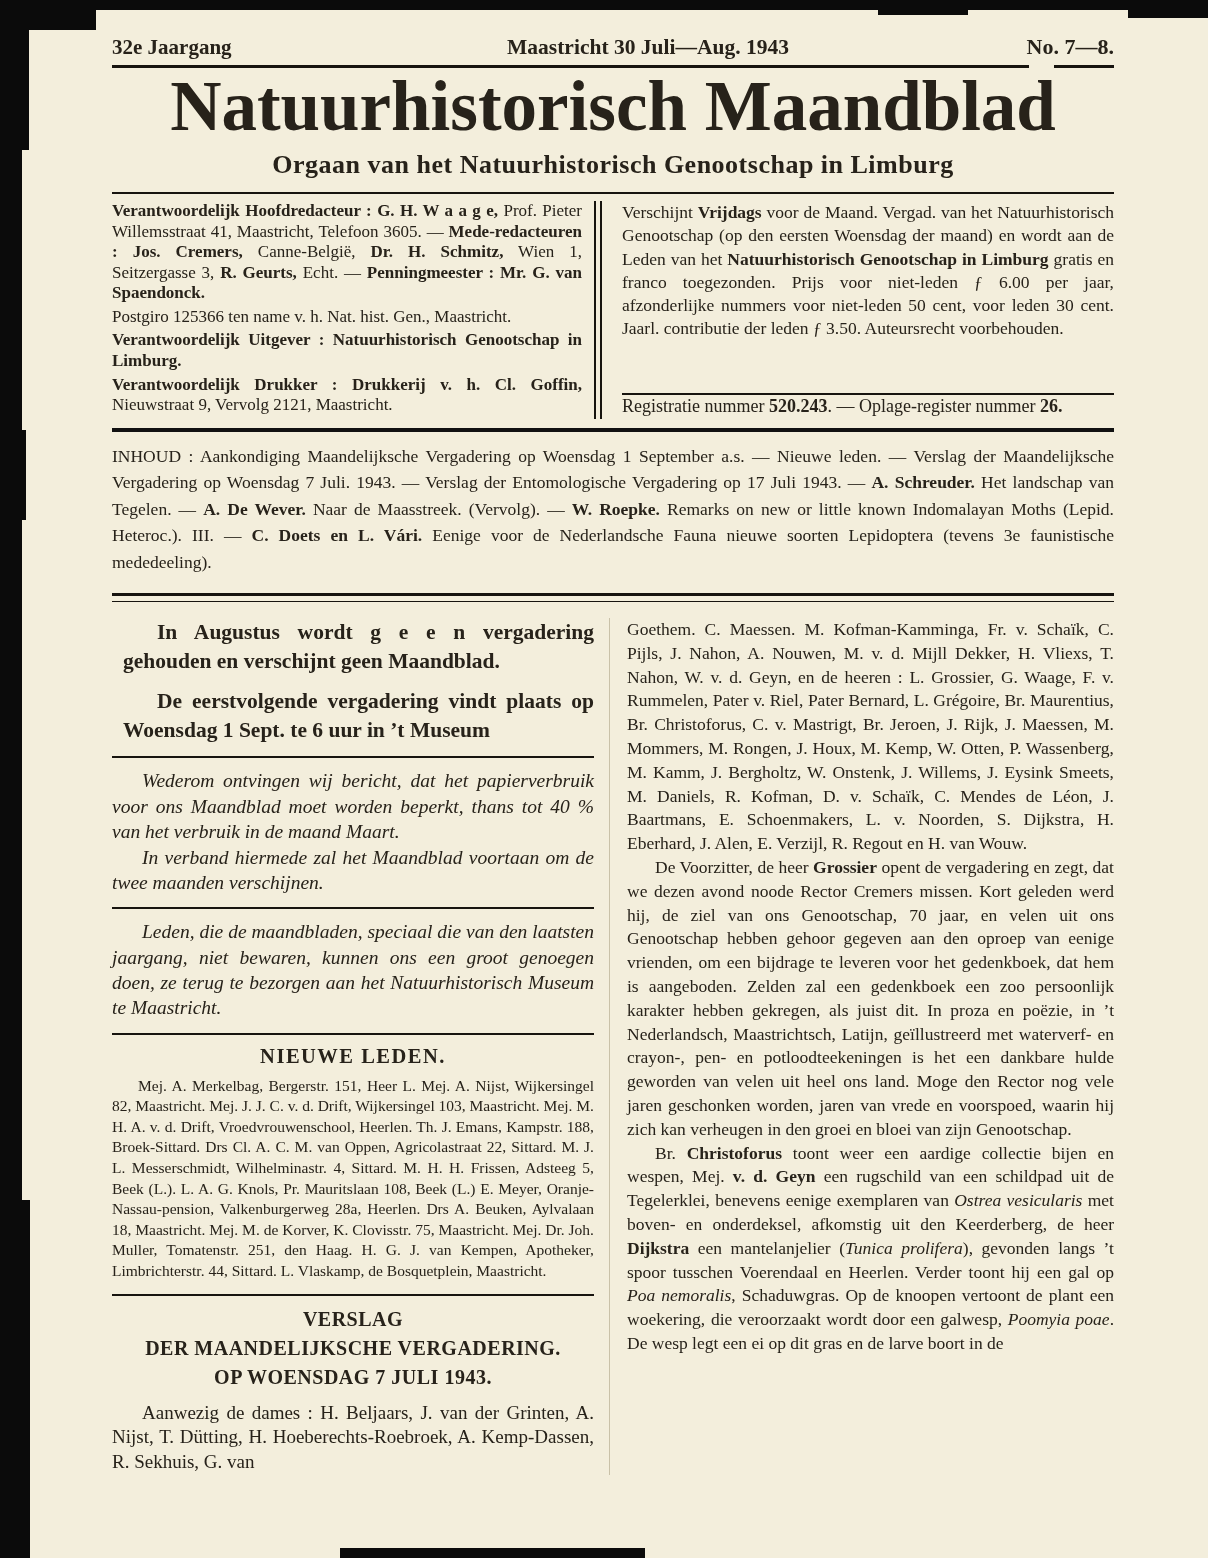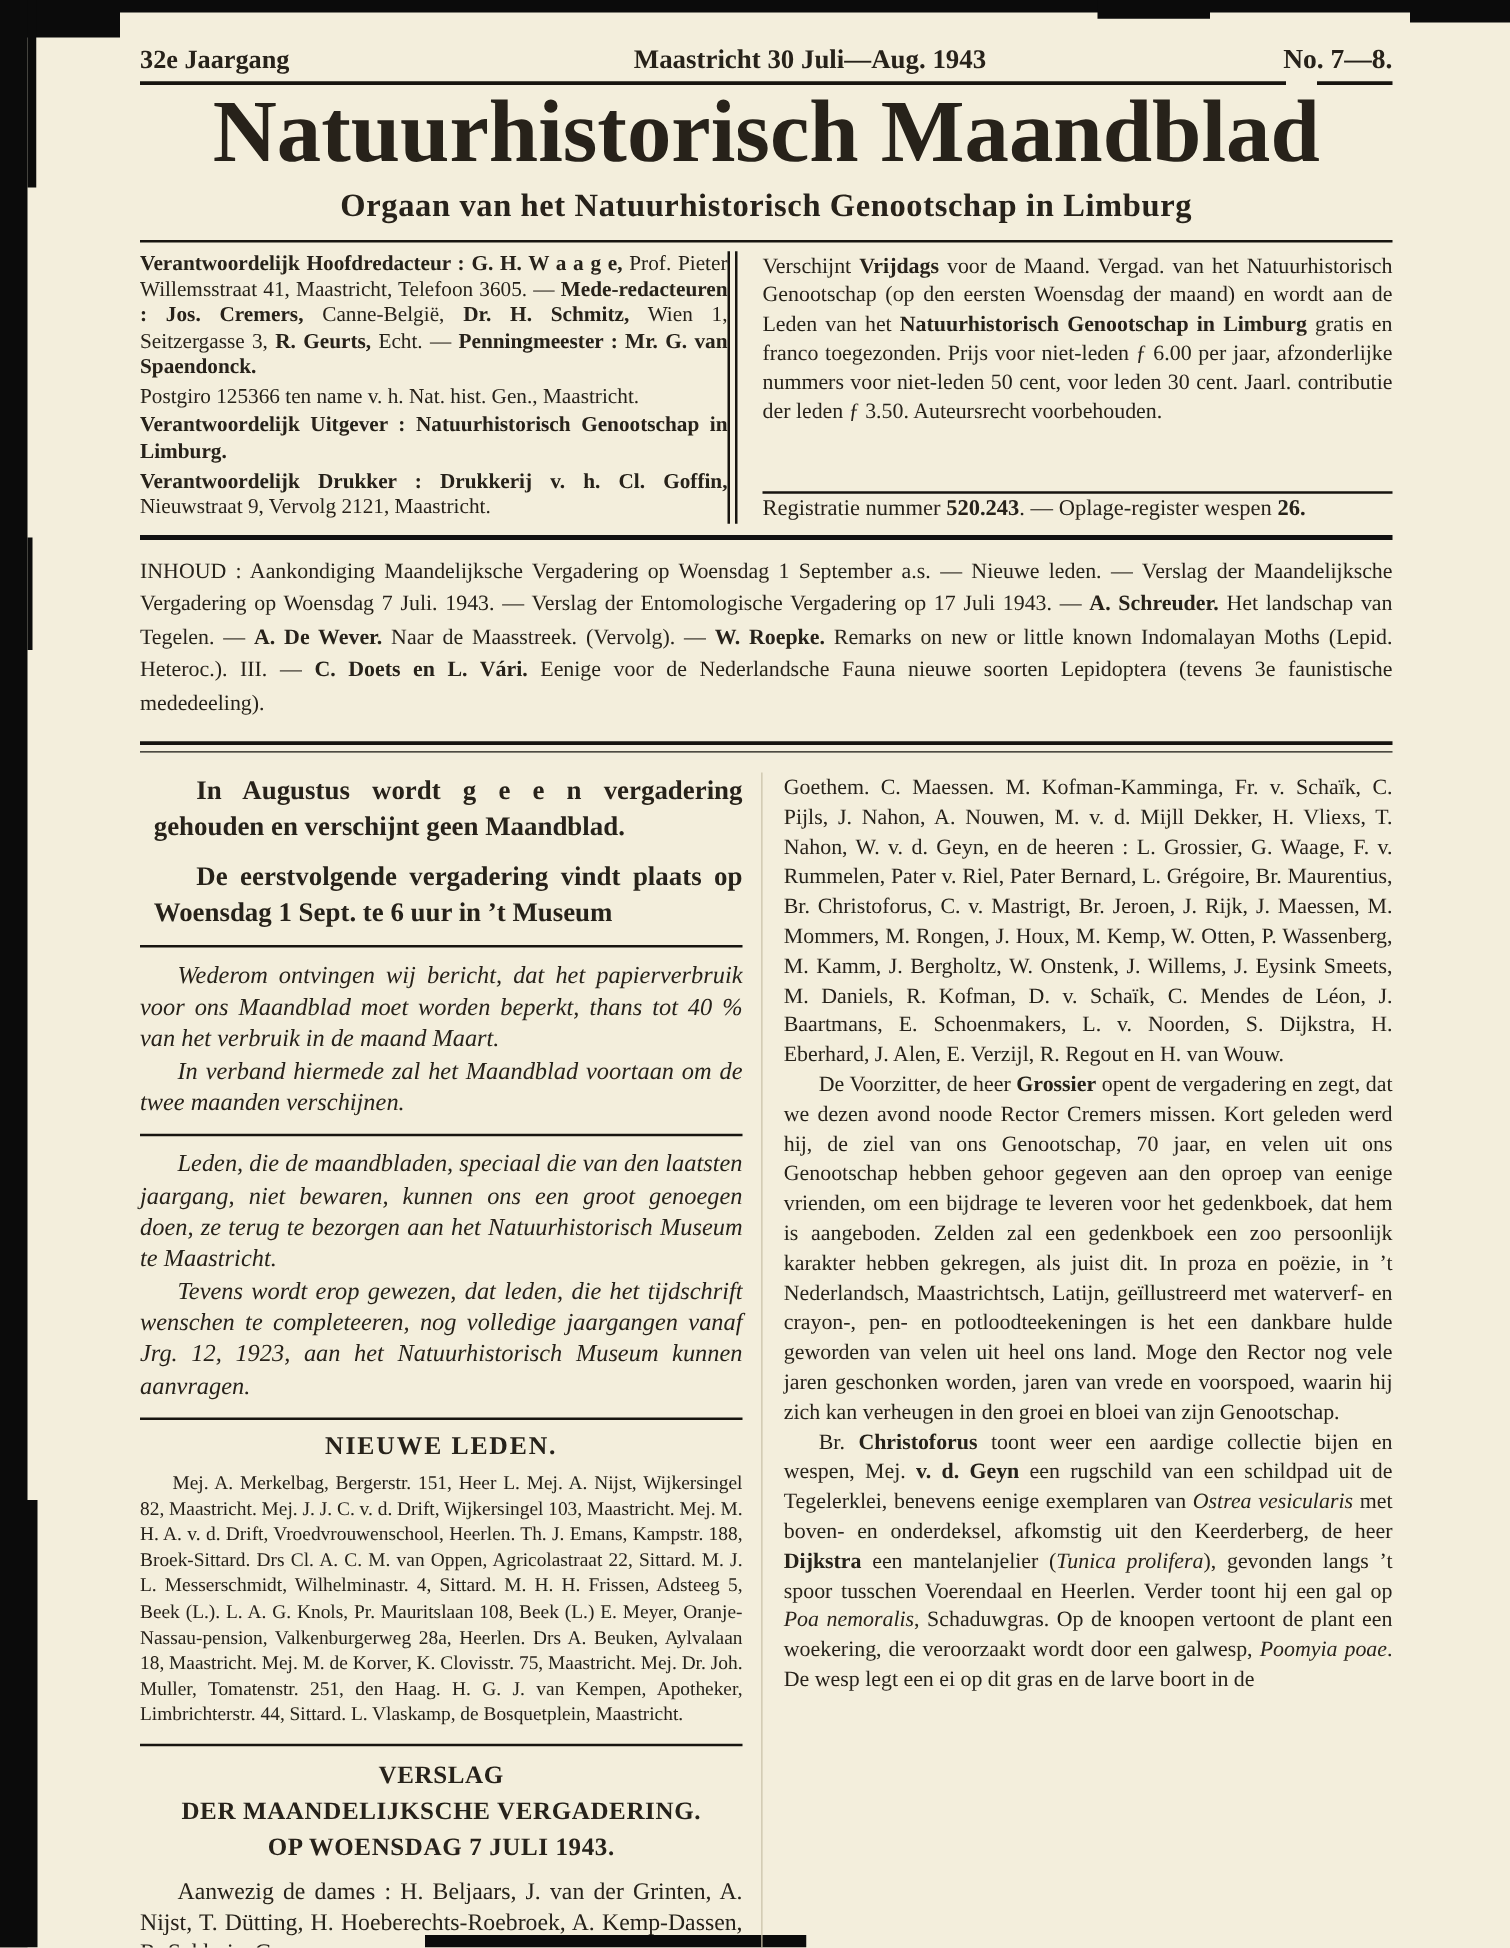--- a/index.html
+++ b/index.html
@@ -32,21 +32,21 @@
   #header-issue{width:160px;text-align:right;font-size:22px;}
   #rule-header{height:3px;margin-top:5px;
     background:linear-gradient(to right,#17140f 0 91.5%,transparent 91.5% 94%,#17140f 94% 100%);}
 
   #page-title{text-align:center;font-size:71px;font-weight:bold;line-height:1.0;
     margin-top:3px;white-space:nowrap;letter-spacing:0px;}
   #page-subtitle{text-align:center;font-size:26px;font-weight:bold;margin-top:8px;letter-spacing:0.5px;}
 
   .rule2{height:2px;background:#17140f;margin-top:12px;}
   #masthead{display:flex;margin-top:7px;}
-  #masthead-left{width:470px;padding-right:0;font-size:17px;line-height:1.21;text-align:justify;}
+  #masthead-left{width:470px;padding-right:12px;font-size:17px;line-height:1.21;text-align:justify;}
   #masthead-left p{margin:0 0 3px 0;}
   #masthead-divider{width:4px;border-left:2px solid #17140f;border-right:2px solid #17140f;margin:0 0;}
   #masthead-right{flex:1;padding-left:20px;display:flex;flex-direction:column;font-size:17.5px;line-height:1.33;text-align:justify;}
   #masthead-right p{margin:0;}
   #masthead-right-rule{height:2px;background:#17140f;margin-top:auto;}
   #registration-line{font-size:18px;margin-top:9px;text-align:justify;}
   #rule-heavy{height:4px;background:#111;margin-top:9px;}
 
   #inhoud{font-size:17.5px;line-height:1.52;text-align:justify;margin-top:11px;}
   #rule-double{height:5px;border-top:3px solid #17140f;border-bottom:1px solid #17140f;margin-top:9px;}
@@ -98,21 +98,21 @@
     <div id="masthead-left">
       <p><span class="b">Verantwoordelijk Hoofdredacteur : G. H. W a a g e,</span><span> Prof. Pieter Willemsstraat 41, Maastricht, Telefoon 3605. — </span><span class="b">Mede-redacteuren : Jos. Cremers,</span><span> Canne-België, </span><span class="b">Dr. H. Schmitz,</span><span> Wien 1, Seitzergasse 3, </span><span class="b">R. Geurts,</span><span> Echt. — </span><span class="b">Penningmeester : Mr. G. van Spaendonck.</span></p>
       <p><span>Postgiro 125366 ten name v. h. Nat. hist. Gen., Maastricht.</span></p>
       <p><span class="b">Verantwoordelijk Uitgever : Natuurhistorisch Genootschap in Limburg.</span></p>
       <p><span class="b">Verantwoordelijk Drukker : Drukkerij v. h. Cl. Goffin,</span><span> Nieuwstraat 9, Vervolg 2121, Maastricht.</span></p>
     </div>
     <div id="masthead-divider"></div>
     <div id="masthead-right">
       <p><span>Verschijnt </span><span class="b">Vrijdags</span><span> voor de Maand. Vergad. van het Natuurhistorisch Genootschap (op den eersten Woensdag der maand) en wordt aan de Leden van het </span><span class="b">Natuurhistorisch Genootschap in Limburg</span><span> gratis en franco toegezonden. Prijs voor niet-leden ƒ 6.00 per jaar, afzonderlijke nummers voor niet-leden 50 cent, voor leden 30 cent. Jaarl. contributie der leden ƒ 3.50. Auteursrecht voorbehouden.</span></p>
       <div id="masthead-right-rule"></div>
-      <p id="registration-line"><span>Registratie nummer </span><span class="b">520.243</span><span>. — Oplage-register wespen </span><span class="b">26.</span></p>
+      <p id="registration-line"><span>Registratie nummer </span><span class="b">520.243</span><span>. — Oplage-register nummer </span><span class="b">26.</span></p>
     </div>
   </div>
 
   <div id="rule-heavy"></div>
 
   <p id="inhoud"><span>INHOUD : Aankondiging Maandelijksche Vergadering op Woensdag 1 September a.s. — Nieuwe leden. — Verslag der Maandelijksche Vergadering op Woensdag 7 Juli. 1943. — Verslag der Entomologische Vergadering op 17 Juli 1943. — </span><span class="b">A. Schreuder.</span><span> Het landschap van Tegelen. — </span><span class="b">A. De Wever.</span><span> Naar de Maasstreek. (Vervolg). — </span><span class="b">W. Roepke.</span><span> Remarks on new or little known Indomalayan Moths (Lepid. Heteroc.). III. — </span><span class="b">C. Doets en L. Vári.</span><span> Eenige voor de Nederlandsche Fauna nieuwe soorten Lepidoptera (tevens 3e faunistische mededeeling).</span></p>
 
   <div id="rule-double"></div>
 
   <div id="body-cols">
@@ -121,21 +121,20 @@
       <p class="announce">In Augustus wordt g e e n vergadering gehouden en verschijnt geen Maandblad.</p>
       <p class="announce">De eerstvolgende vergadering vindt plaats op Woensdag 1 Sept. te 6 uur in ’t Museum</p>
       <div class="hr-col"></div>
       <div class="notice">
         <p>Wederom ontvingen wij bericht, dat het papierverbruik voor ons Maandblad moet worden beperkt, thans tot 40 % van het verbruik in de maand Maart.</p>
         <p>In verband hiermede zal het Maandblad voortaan om de twee maanden verschijnen.</p>
       </div>
       <div class="hr-col"></div>
       <div class="notice">
         <p>Leden, die de maandbladen, speciaal die van den laatsten jaargang, niet bewaren, kunnen ons een groot genoegen doen, ze terug te bezorgen aan het Natuurhistorisch Museum te Maastricht.</p>
-        <p>Tevens wordt erop gewezen, dat leden, die het tijdschrift wenschen te completeeren, nog volledige jaargangen vanaf Jrg. 12, 1923, aan het Natuurhistorisch Museum kunnen aanvragen.</p>
       </div>
       <div class="hr-col"></div>
       <h3 id="nieuwe-leden-heading">NIEUWE LEDEN.</h3>
       <p id="members-paragraph">Mej. A. Merkelbag, Bergerstr. 151, Heer L. Mej. A. Nijst, Wijkersingel 82, Maastricht. Mej. J. J. C. v. d. Drift, Wijkersingel 103, Maastricht. Mej. M. H. A. v. d. Drift, Vroedvrouwenschool, Heerlen. Th. J. Emans, Kampstr. 188, Broek-Sittard. Drs Cl. A. C. M. van Oppen, Agricolastraat 22, Sittard. M. J. L. Messerschmidt, Wilhelminastr. 4, Sittard. M. H. H. Frissen, Adsteeg 5, Beek (L.). L. A. G. Knols, Pr. Mauritslaan 108, Beek (L.) E. Meyer, Oranje-Nassau-pension, Valkenburgerweg 28a, Heerlen. Drs A. Beuken, Aylvalaan 18, Maastricht. Mej. M. de Korver, K. Clovisstr. 75, Maastricht. Mej. Dr. Joh. Muller, Tomatenstr. 251, den Haag. H. G. J. van Kempen, Apotheker, Limbrichterstr. 44, Sittard. L. Vlaskamp, de Bosquetplein, Maastricht.</p>
       <div class="hr-col"></div>
       <h3 class="verslag-heading">VERSLAG</h3>
       <h3 class="verslag-heading">DER MAANDELIJKSCHE VERGADERING.</h3>
       <h3 class="verslag-heading">OP WOENSDAG 7 JULI 1943.</h3>
       <p id="attendees">Aanwezig de dames : H. Beljaars, J. van der Grinten, A. Nijst, T. Dütting, H. Hoeberechts-Roebroek, A. Kemp-Dassen, R. Sekhuis, G. van</p>
     </div>

